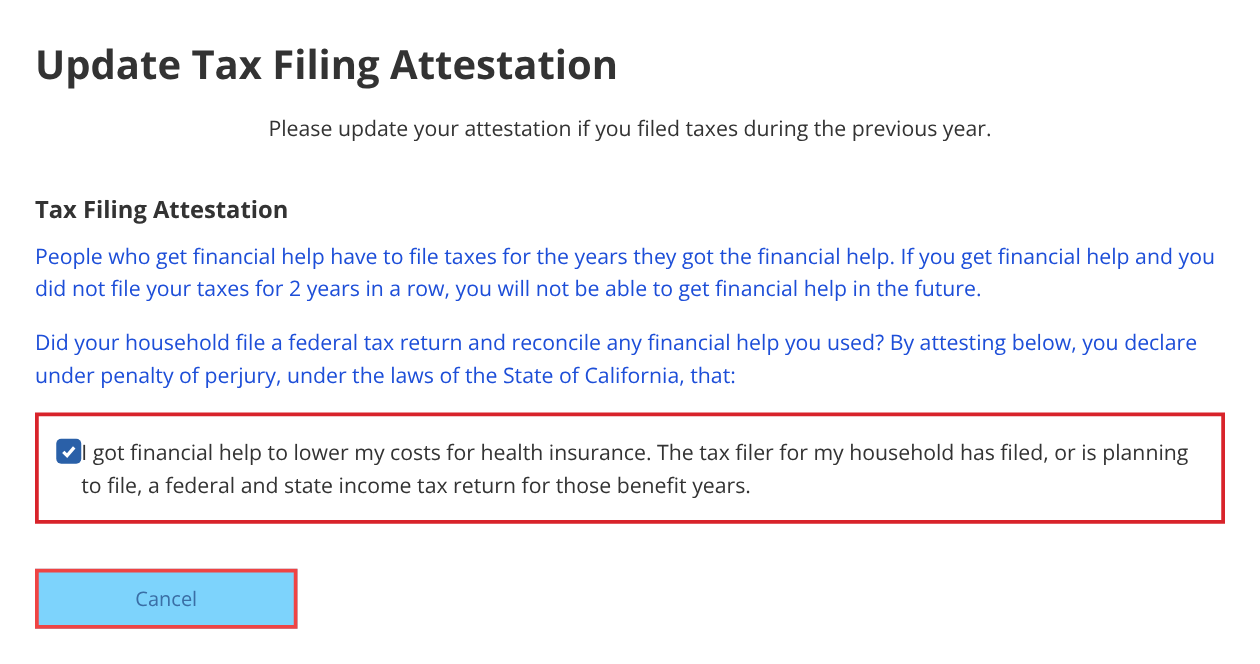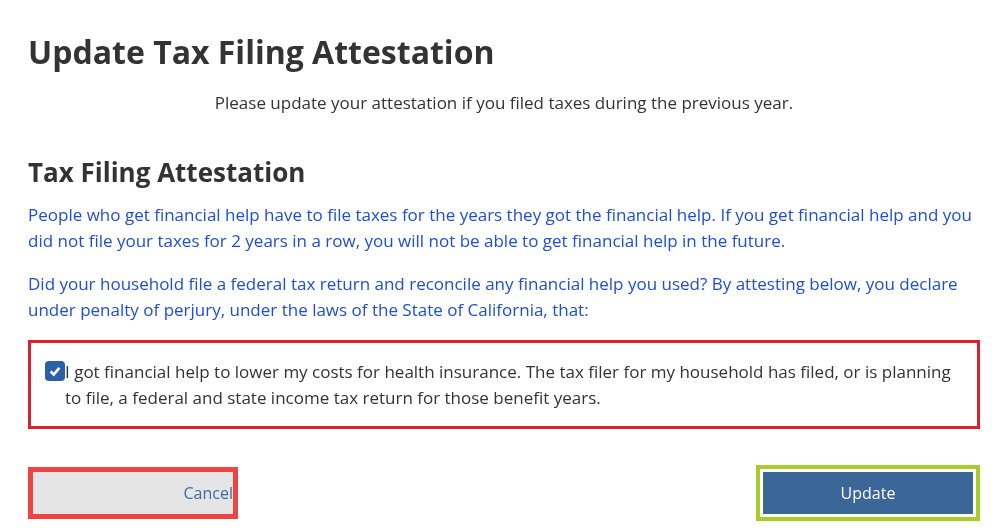--- a/index.html
+++ b/index.html
@@ -20,21 +20,21 @@
       color: #333333;
       margin-bottom: 18px;
     }
     .intro {
       font-size: 17px;
       color: #333333;
       margin-bottom: 40px;
       text-align: center;
     }
     .section-title {
-      font-size: 26px;
+      font-size: 19px;
       font-weight: 700;
       color: #333333;
       margin-bottom: 12px;
     }
     .body-text {
       font-size: 17px;
       color: #1d4ed8;
       line-height: 1.5;
       margin-bottom: 18px;
     }
@@ -78,24 +78,23 @@
     }
     .btn {
       font-size: 16px;
       padding: 10px 0;
       width: 210px;
       text-align: center;
       cursor: pointer;
       font-family: inherit;
     }
     .btn-secondary {
-      background: #e5e5e5;
-      border: 5px solid #ef4444;
+      background: #7dd3fc;
+      border: 3px solid #ef4444;
       color: #3a6ea5;
-      text-align: right;
     }
     .btn-primary-wrap {
       border: 4px solid #a8cc2a;
       padding: 3px;
     }
     .btn-primary {
       background: #3a6698;
       border: none;
       color: #ffffff;
     }
@@ -119,16 +118,13 @@
       <svg viewBox="0 0 16 16">
           <polyline points="3,8.5 6.5,12 13,4.5"></polyline>
         </svg>
     </div>
     <div class="checkbox-label">I got financial help to lower my costs for health insurance. The tax filer for my household has filed, or is planning to file, a federal and state income tax return for those benefit years.</div>
   </div>
 </div>
 
 <div class="button-row">
   <button class="btn btn-secondary">Cancel</button>
-  <div class="btn-primary-wrap">
-    <button class="btn btn-primary">Update</button>
-  </div>
 </div>
 
 </body></html>

